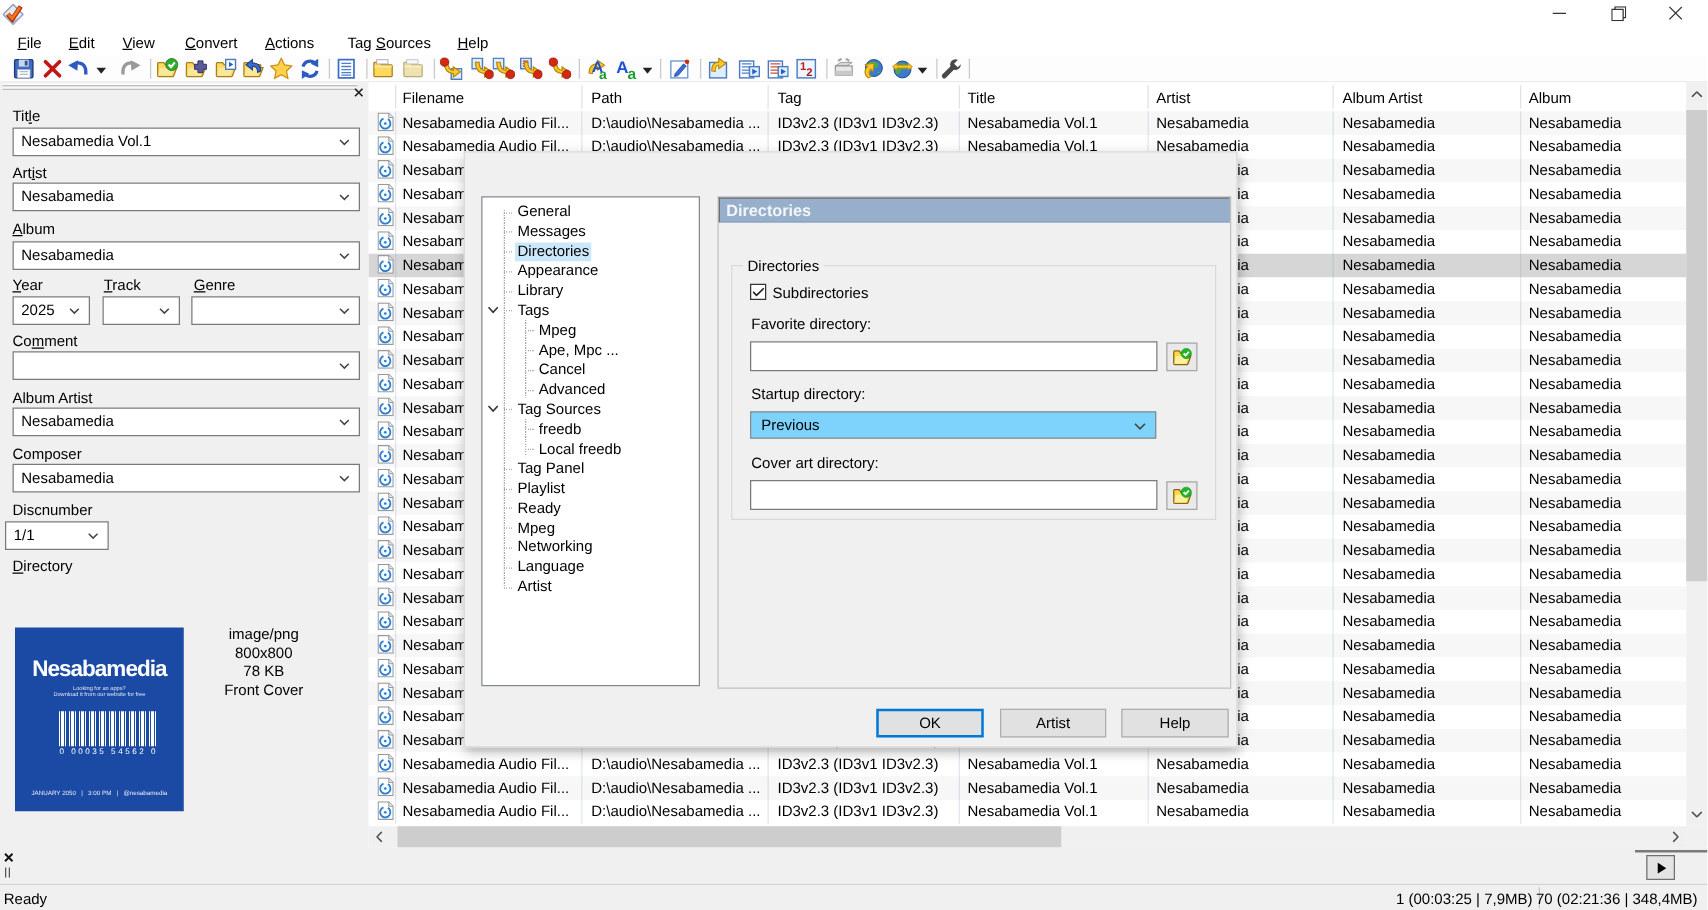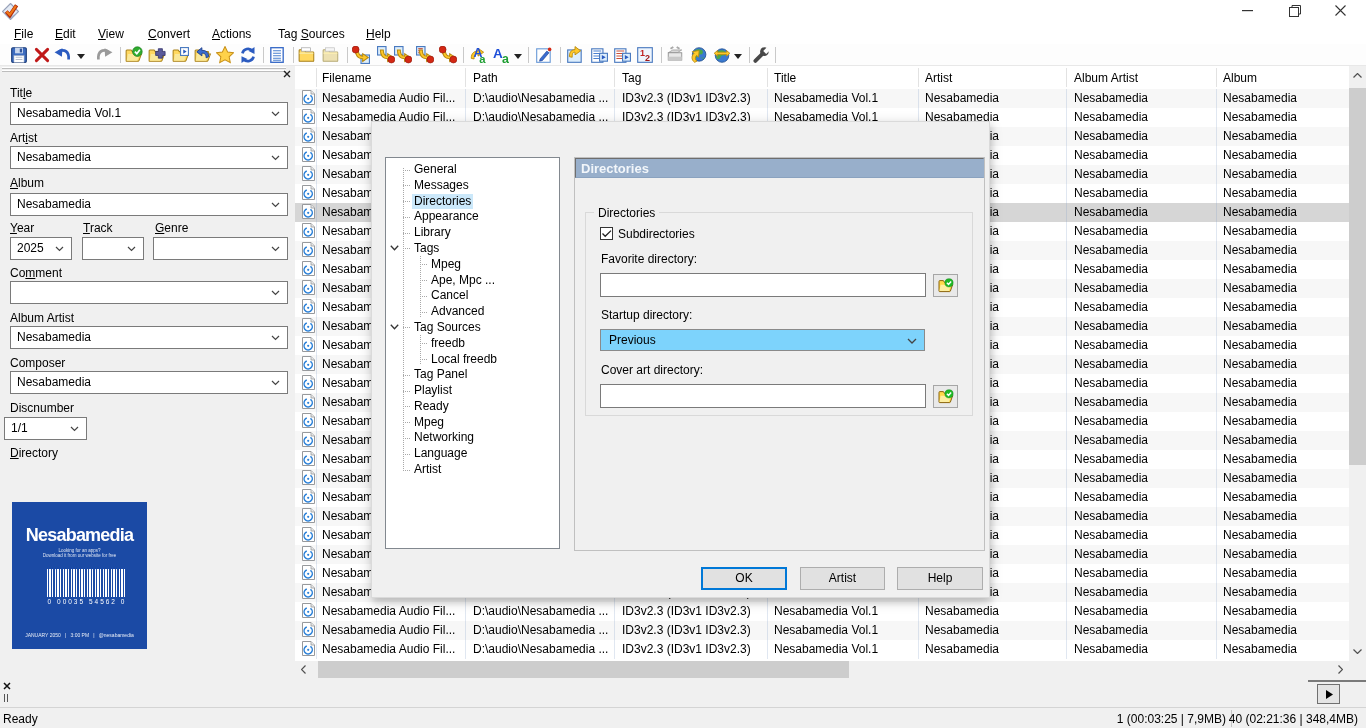--- a/index.html
+++ b/index.html
@@ -290,20 +290,21 @@
     </div>
 <div class="lbl" style="left:10px;top:380px;"><span class="u">D</span>irectory</div>
 
 <div class="abs" style="left:12px;top:436px;width:135px;height:147px;background:#1b4aa5;overflow:hidden;">
   <div class="abs" style="left:0;top:23px;width:135px;text-align:center;font-weight:bold;color:#fff;font-size:18px;letter-spacing:-0.8px;">Nesabamedia</div>
   <div class="abs" style="left:0;top:46px;width:135px;text-align:center;color:rgba(255,255,255,0.85);font-size:4.5px;line-height:5px;">Looking for an apps?<br>Download it from our website for free</div>
   <div class="abs" style="left:35px;top:67px;width:78px;height:28px;background:repeating-linear-gradient(90deg,#fff 0 1px,#1b4aa5 1px 2px,#fff 2px 4px,#1b4aa5 4px 5px,#fff 5px 6px,#1b4aa5 6px 8px);"></div>
   <div class="abs" style="left:30px;top:96px;width:90px;text-align:center;color:#fff;font-size:6.5px;letter-spacing:2px;">0 00035 54562 0</div>
   <div class="abs" style="left:0;top:130px;width:135px;text-align:center;color:rgba(255,255,255,0.9);font-size:5px;">JANUARY 2050&nbsp;&nbsp;&nbsp;|&nbsp;&nbsp;&nbsp;3:00 PM&nbsp;&nbsp;&nbsp;|&nbsp;&nbsp;&nbsp;@nesabamedia</div>
 </div>
+<div class="abs" style="left:151px;top:434px;width:120px;text-align:center;font-size:12px;line-height:15px;">image/png<br>800x800<br>78 KB<br>Front Cover</div>
 
 </div>
 <div class="abs" style="left:295px;top:66px;width:1054px;height:612px;background:#fff;">
 <div class="abs" style="left:0;top:0;width:1054px;height:23px;background:#fff;">
 <div class="hdrtxt" style="left:27px;">Filename</div>
 <div class="hdrtxt" style="left:178px;">Path</div>
 <div class="hdrtxt" style="left:327px;">Tag</div>
 <div class="hdrtxt" style="left:479px;">Title</div>
 <div class="hdrtxt" style="left:630px;">Artist</div>
 <div class="hdrtxt" style="left:779px;">Album Artist</div>
@@ -807,21 +808,21 @@
     <svg class="abs" style="left:8px;top:5px;" width="7" height="9" viewBox="0 0 7 9">
         <polygon points="0,0 7,4.5 0,9" fill="#000"></polygon>
       </svg>
   </div>
 </div>
 
 <div class="abs" style="left:0;top:707px;width:1366px;height:21px;background:#f0f0f0;border-top:1px solid #d4d4d4;">
   <div class="abs" style="left:3px;top:4px;font-size:12px;">Ready</div>
   <div class="abs" style="right:140px;top:4px;font-size:12px;">1 (00:03:25 | 7,9MB)</div>
   <div class="abs" style="left:1231px;top:2px;width:1px;height:17px;background:#c6c6c6;"></div>
-  <div class="abs" style="right:8px;top:4px;font-size:12px;">40 (02:21:36 | 348,4MB)</div>
+  <div class="abs" style="right:8px;top:4px;font-size:12px;">70 (02:21:36 | 348,4MB)</div>
 </div>
 
 <div class="abs" style="left:371px;top:121px;width:619px;height:477px;background:#f0f0f0;border:1px solid #dadada;box-shadow:0 3px 12px rgba(0,0,0,0.20), 2px 5px 6px rgba(0,0,0,0.10);">
 
 
 <div class="abs" style="left:13px;top:35px;width:175px;height:392px;background:#fff;border:1px solid #82888f;">
 <div class="abs" style="left:17px;top:10px;width:1px;height:302px;background:repeating-linear-gradient(#a8a8a8 0 1px,transparent 1px 2px);"></div>
 <div class="abs" style="left:34px;top:98px;width:1px;height:62px;background:repeating-linear-gradient(#a8a8a8 0 1px,transparent 1px 2px);"></div>
 <div class="abs" style="left:34px;top:177px;width:1px;height:30px;background:repeating-linear-gradient(#a8a8a8 0 1px,transparent 1px 2px);"></div>
 <div class="abs" style="left:17px;top:11.5px;width:7px;height:1px;background:repeating-linear-gradient(90deg,#a8a8a8 0 1px,transparent 1px 2px);"></div>

